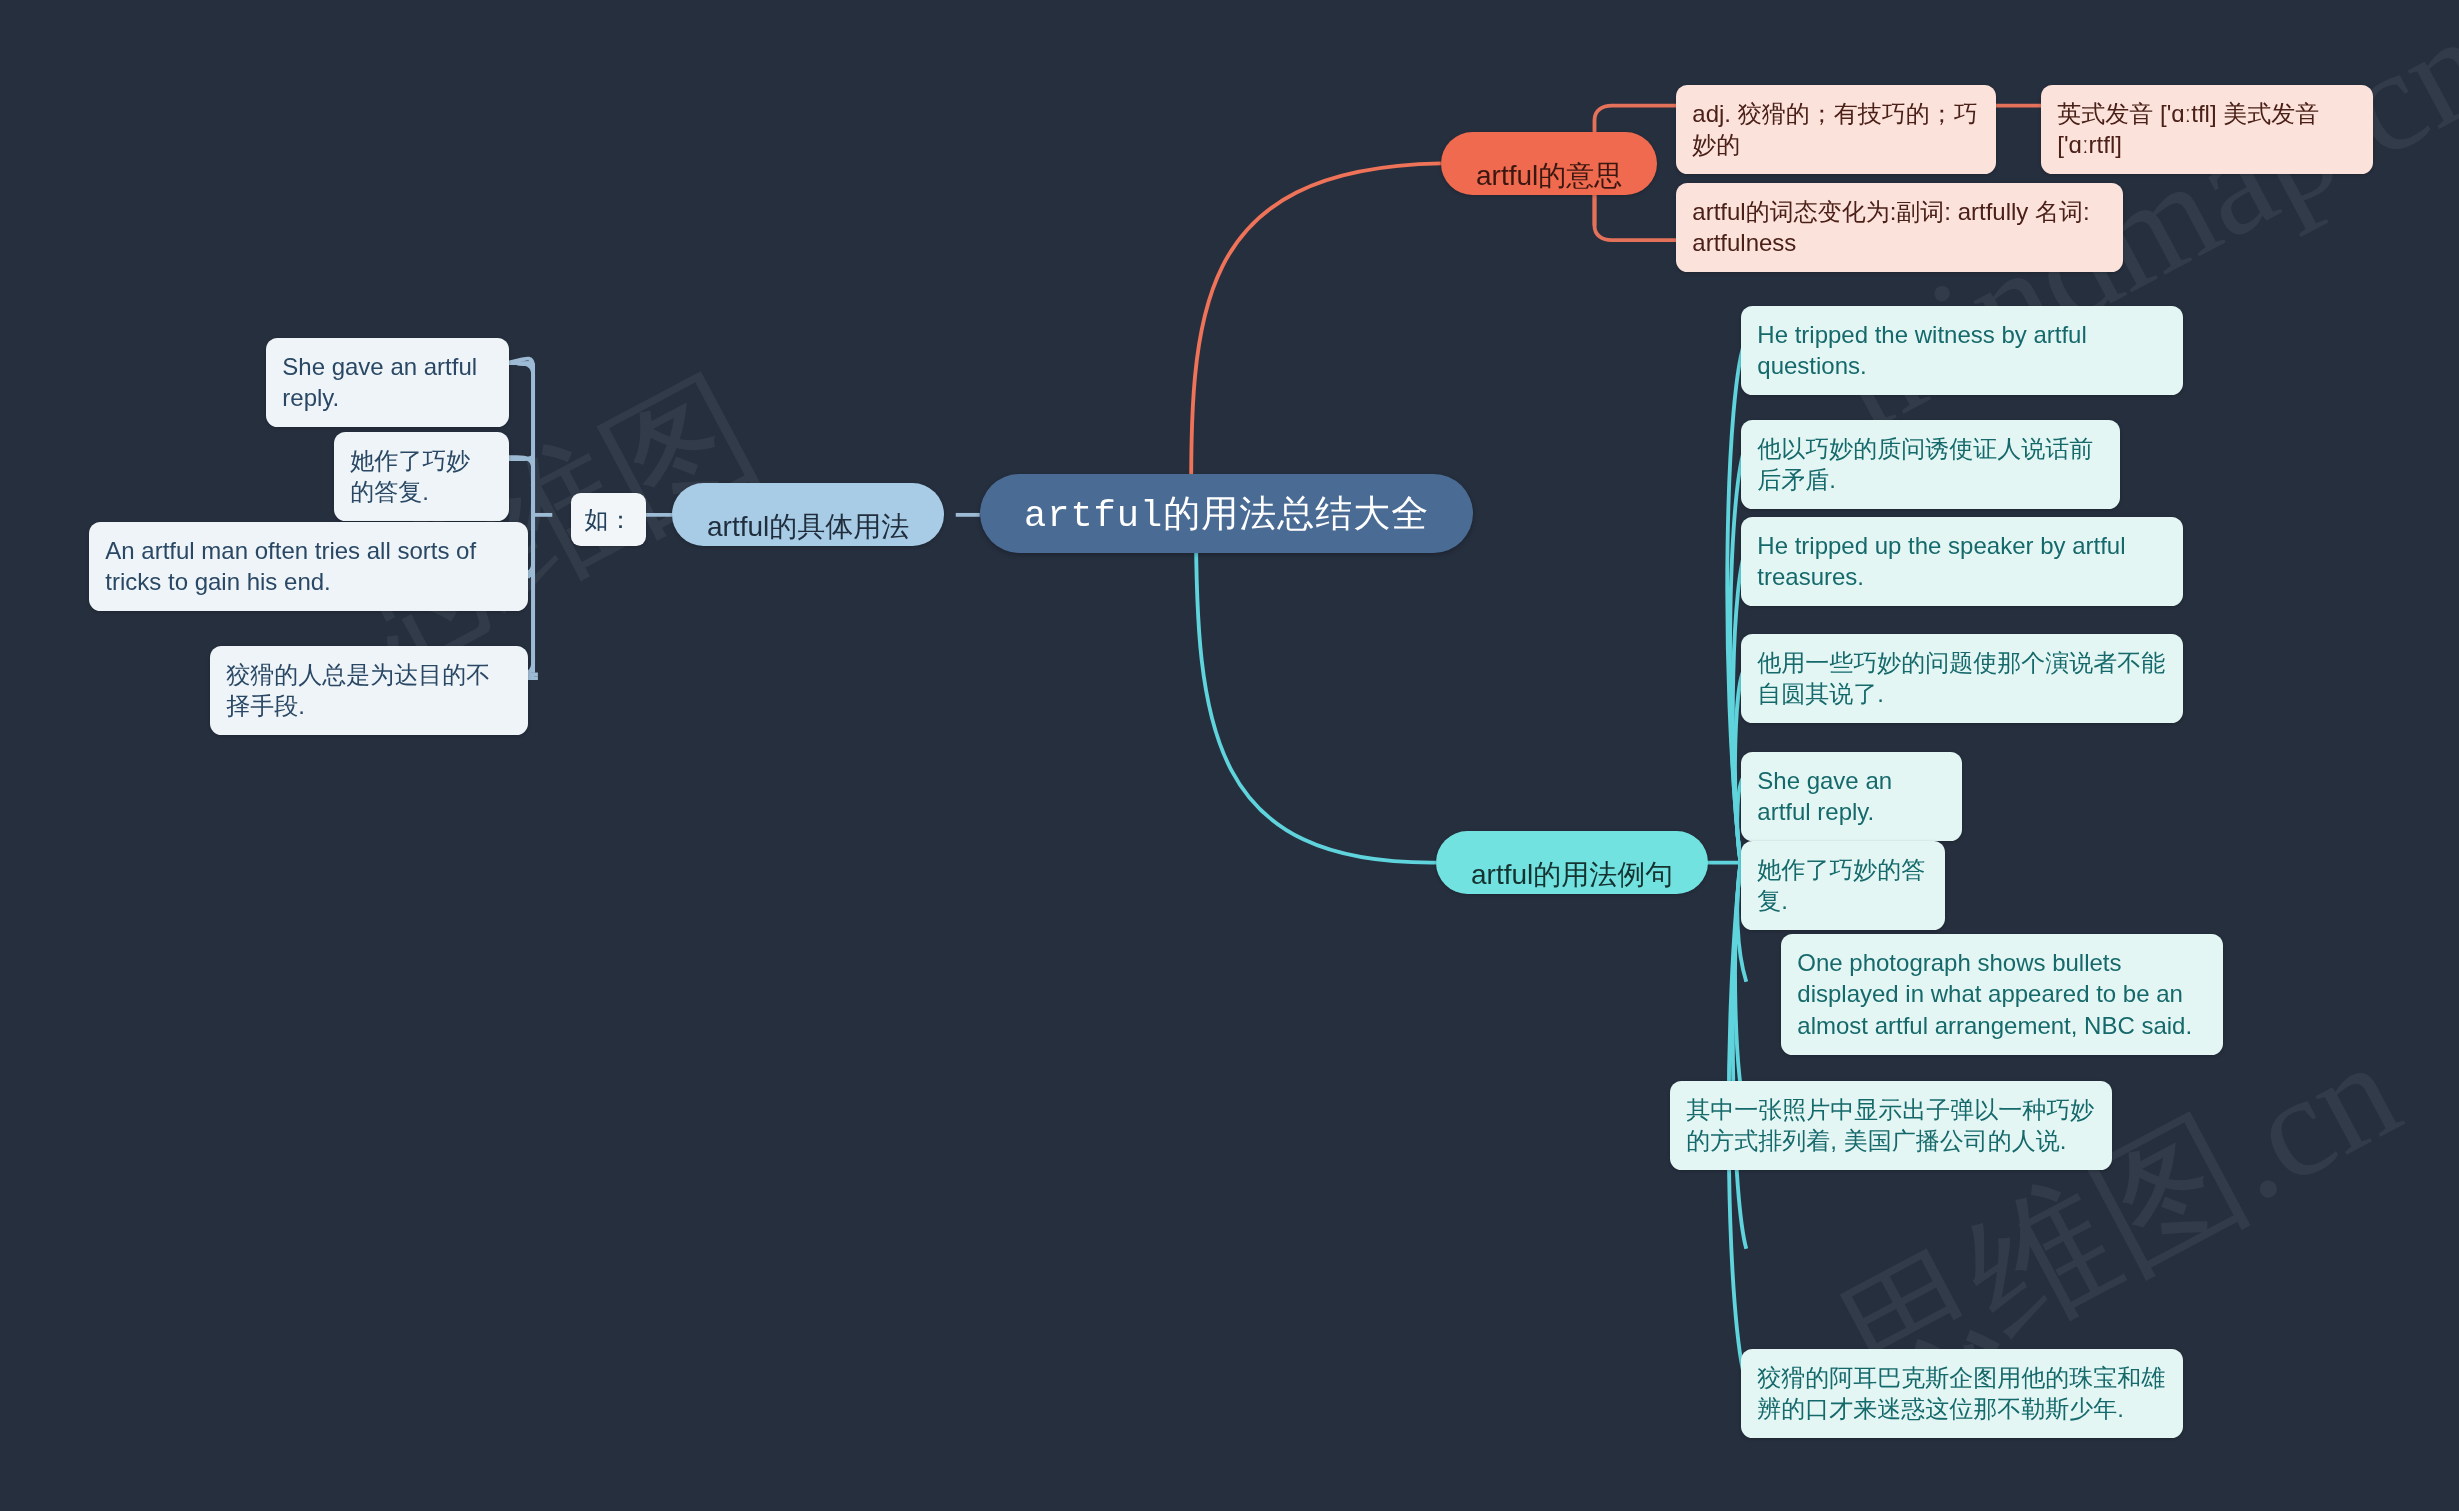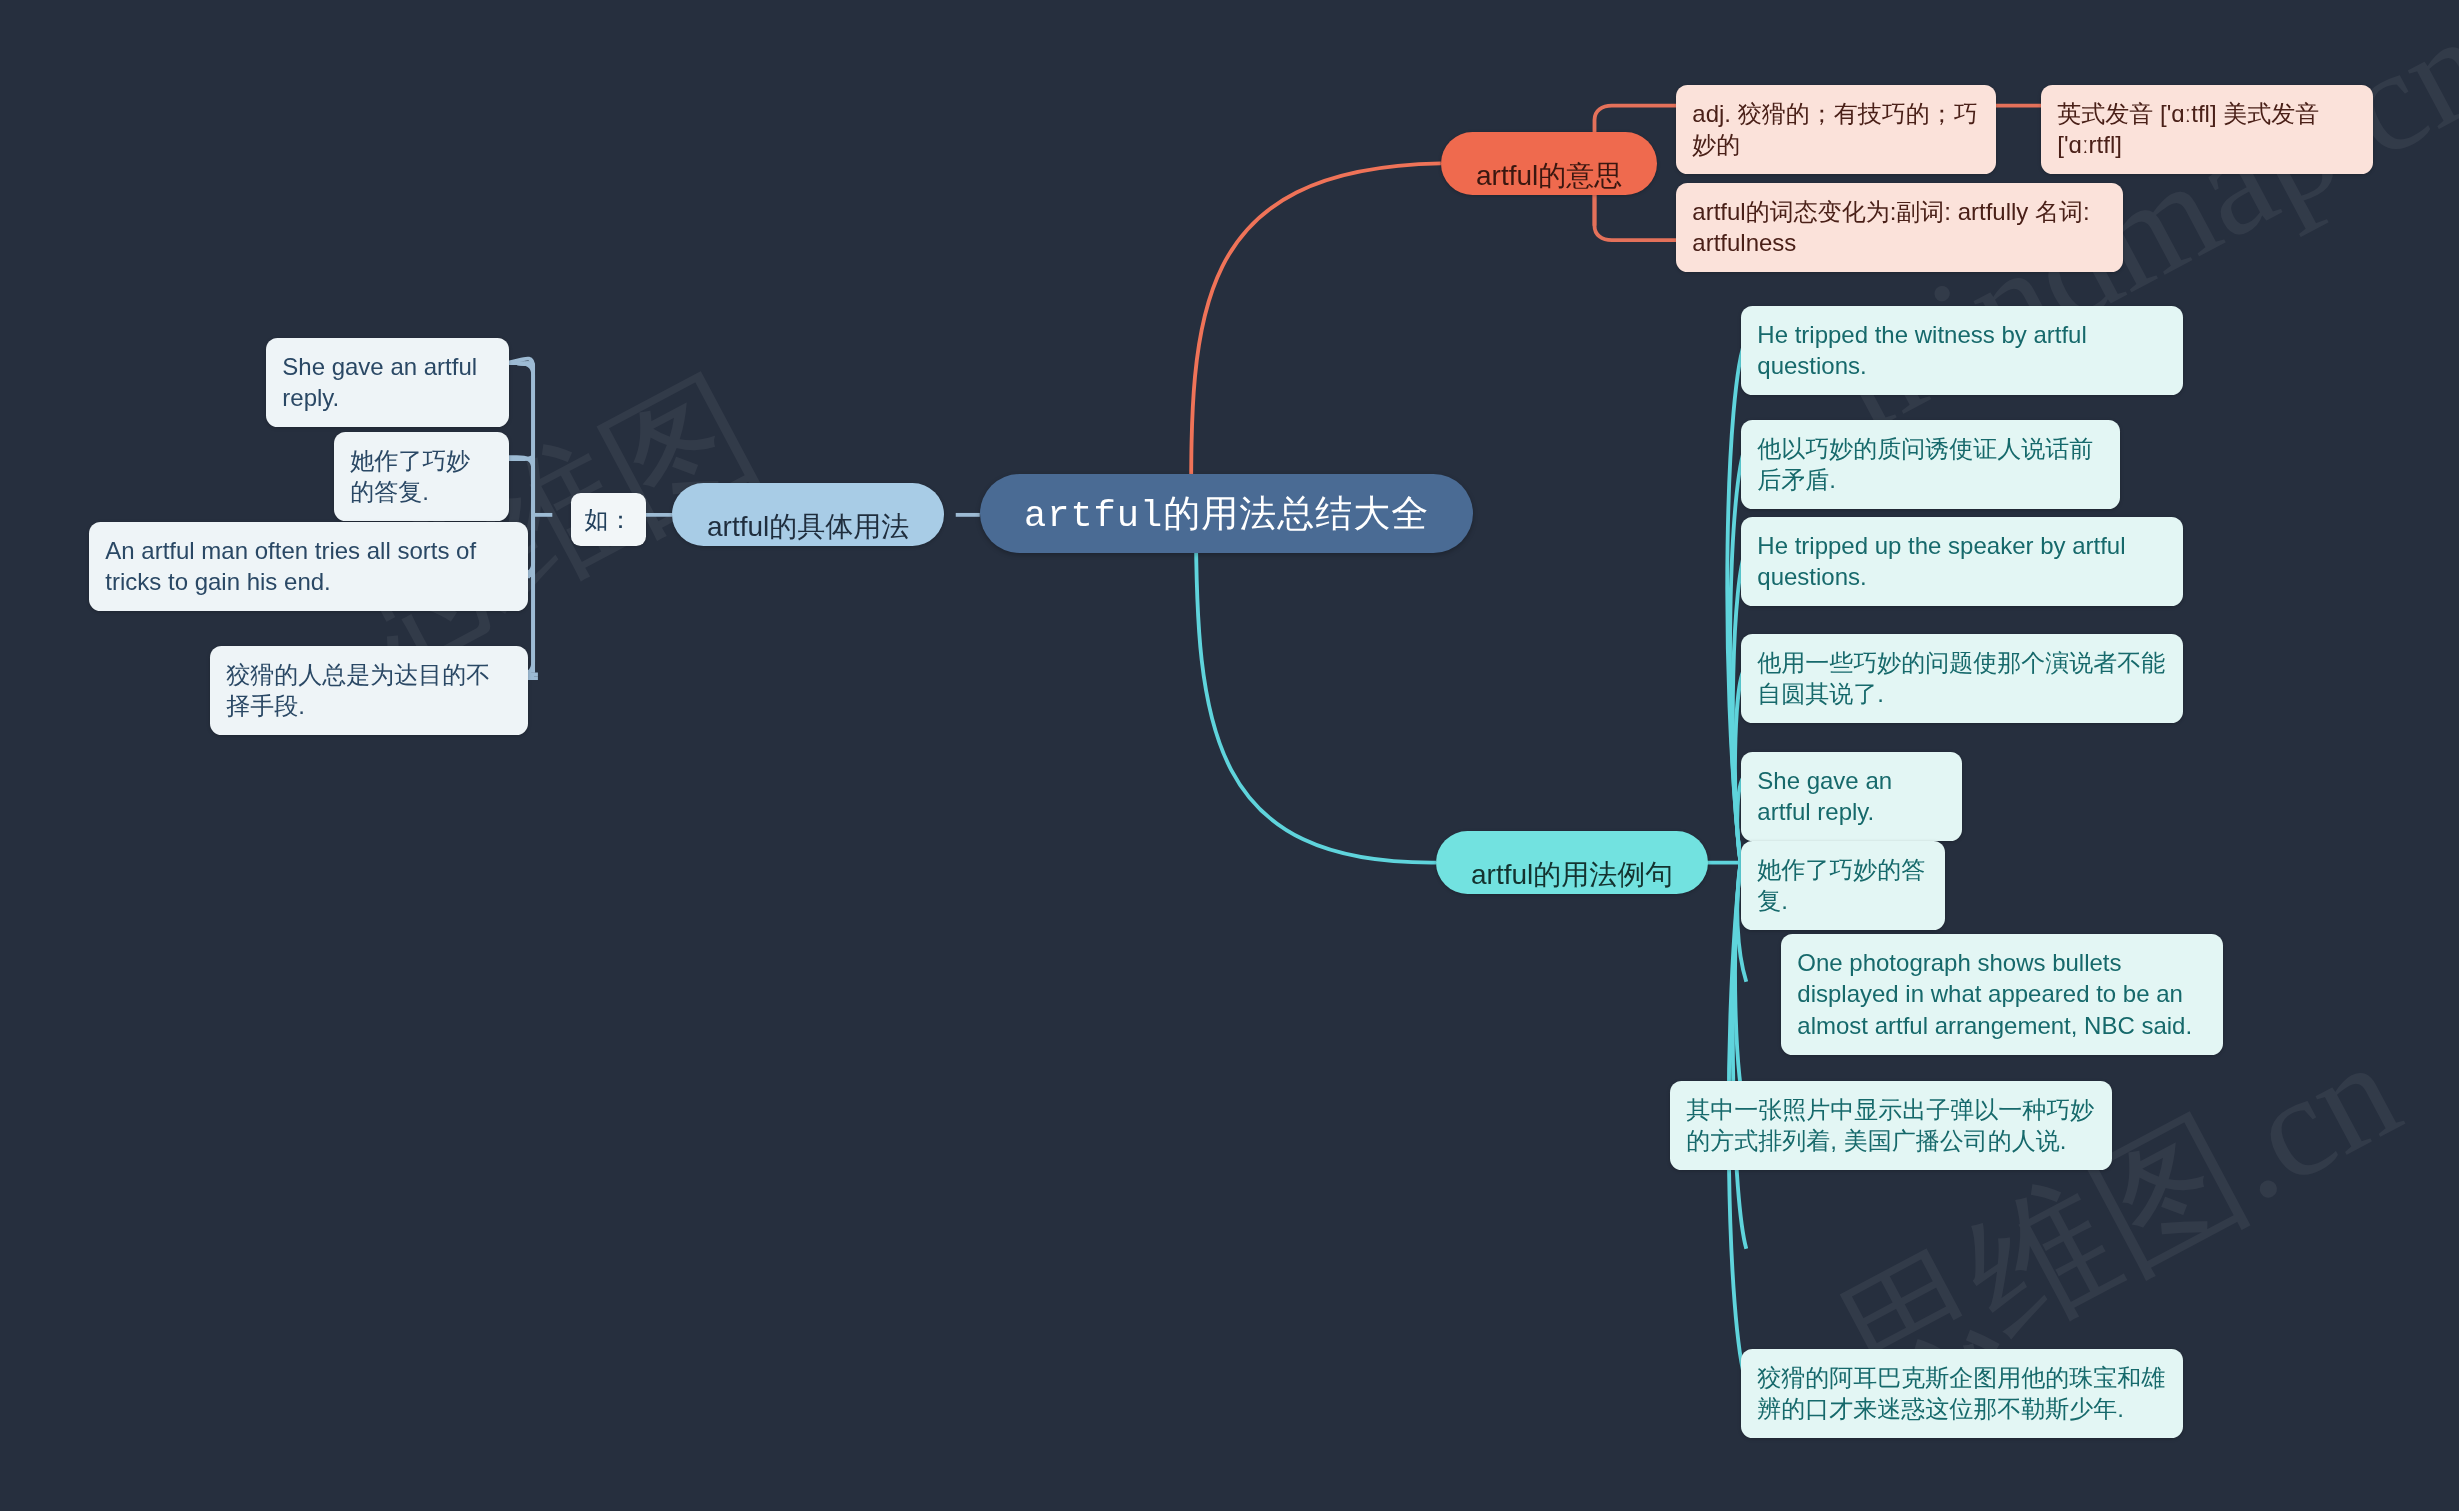--- a/index.html
+++ b/index.html
@@ -156,21 +156,21 @@
 
   <div class="node card card-mint" style="left:1741px;top:420px;width:379px;">
     <span>他以巧妙的质问诱使证人说话前后矛盾.</span>
   </div>
 
   <div class="node card card-mint" style="left:1741px;top:306px;width:442px;">
     <span>He tripped the witness by artful questions.</span>
   </div>
 
   <div class="node card card-mint" style="left:1741px;top:517px;width:442px;">
-    <span>He tripped up the speaker by artful questions.</span>
+    <span>He tripped up the speaker by artful treasures.</span>
   </div>
 
   <div class="node card card-mint" style="left:1741px;top:634px;width:442px;">
     <span>他用一些巧妙的问题使那个演说者不能自圆其说了.</span>
   </div>
 
   <div class="node card card-mint" style="left:1741px;top:752px;width:221px;">
     <span>She gave an artful reply.</span>
   </div>
 

